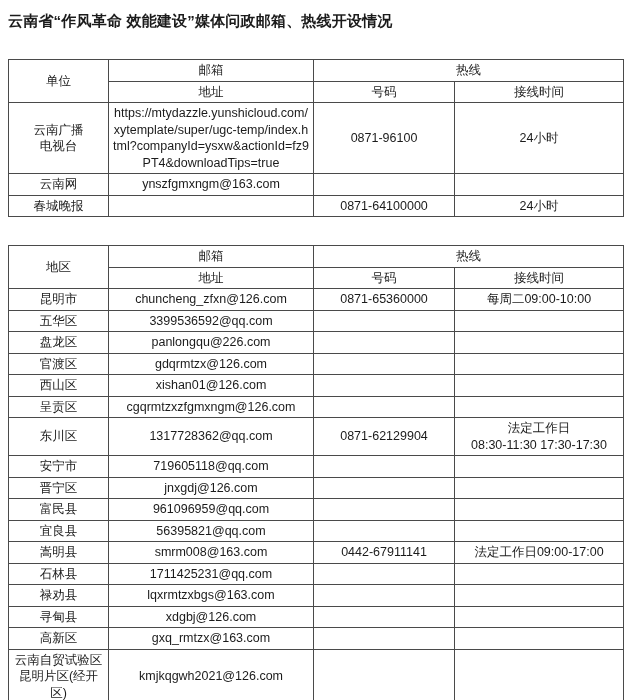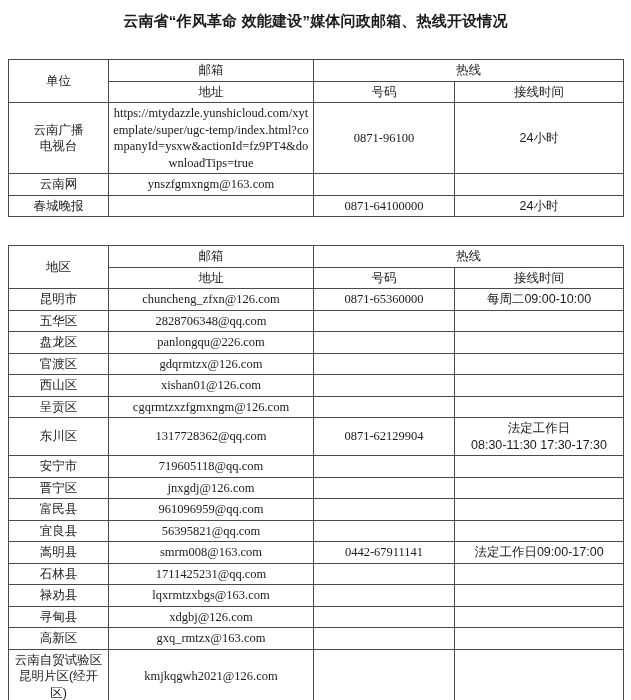--- a/index.html
+++ b/index.html
@@ -15,21 +15,21 @@
     color: var(--text);
     font-family: "Liberation Sans", sans-serif;
   }
   .doc {
     width: 631px;
     padding: 2px 8px 6px 8px;
   }
   .tbl-title {
     font-size: 15px;
     font-weight: bold;
-    text-align: center;
+    text-align: left;
     margin: 10px 0 7px 0;
     letter-spacing: 0.2px;
   }
   .section-gap { margin-top: 24px; }
   table.grid {
     border-collapse: collapse;
     width: 615px;
     table-layout: fixed;
     margin-top: 28px;
   }
@@ -41,21 +41,21 @@
     font-weight: normal;
     padding: 2px 3px;
     line-height: 1.32;
     overflow-wrap: break-word;
   }
   col.c1 { width: 100px; }
   col.c2 { width: 205px; }
   col.c3 { width: 141px; }
   col.c4 { width: 169px; }
   .latin {
-    font-family: Liberation Serif, serif;
+    font-family: Liberation Sans, sans-serif;
     font-size: 13px;
   }
   .url {
     text-align: left;
     word-break: break-all;
     padding-left: 5px;
     padding-right: 4px;
   }
   .pre { white-space: pre-line; }
   .cjk { font-family: "Liberation Sans", sans-serif; }
@@ -132,21 +132,21 @@
       </thead>
       <tbody>
           <tr>
             <td class="cjk pre">昆明市</td>
             <td class="latin">chuncheng_zfxn@126.com</td>
             <td class="latin">0871-65360000</td>
             <td class="pre">每周二09:00-10:00</td>
           </tr>
           <tr>
             <td class="cjk pre">五华区</td>
-            <td class="latin">2828706348@qq.com</td>
+            <td class="latin">3399536592@qq.com</td>
             <td class="latin"></td>
             <td class="pre"></td>
           </tr>
           <tr>
             <td class="cjk pre">盘龙区</td>
             <td class="latin">panlongqu@226.com</td>
             <td class="latin"></td>
             <td class="pre"></td>
           </tr>
           <tr>

